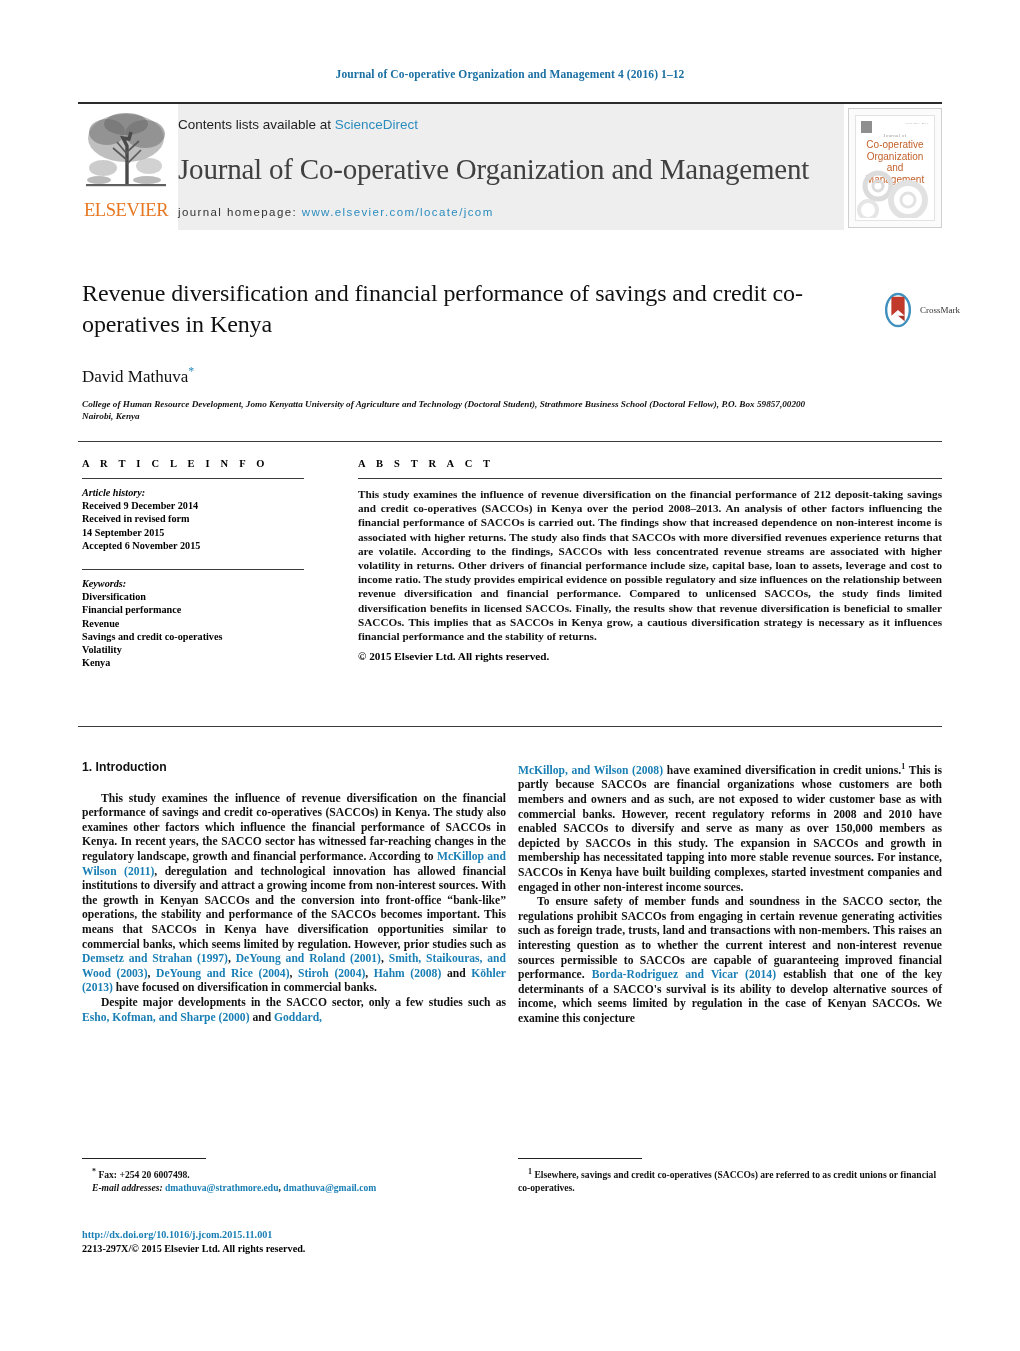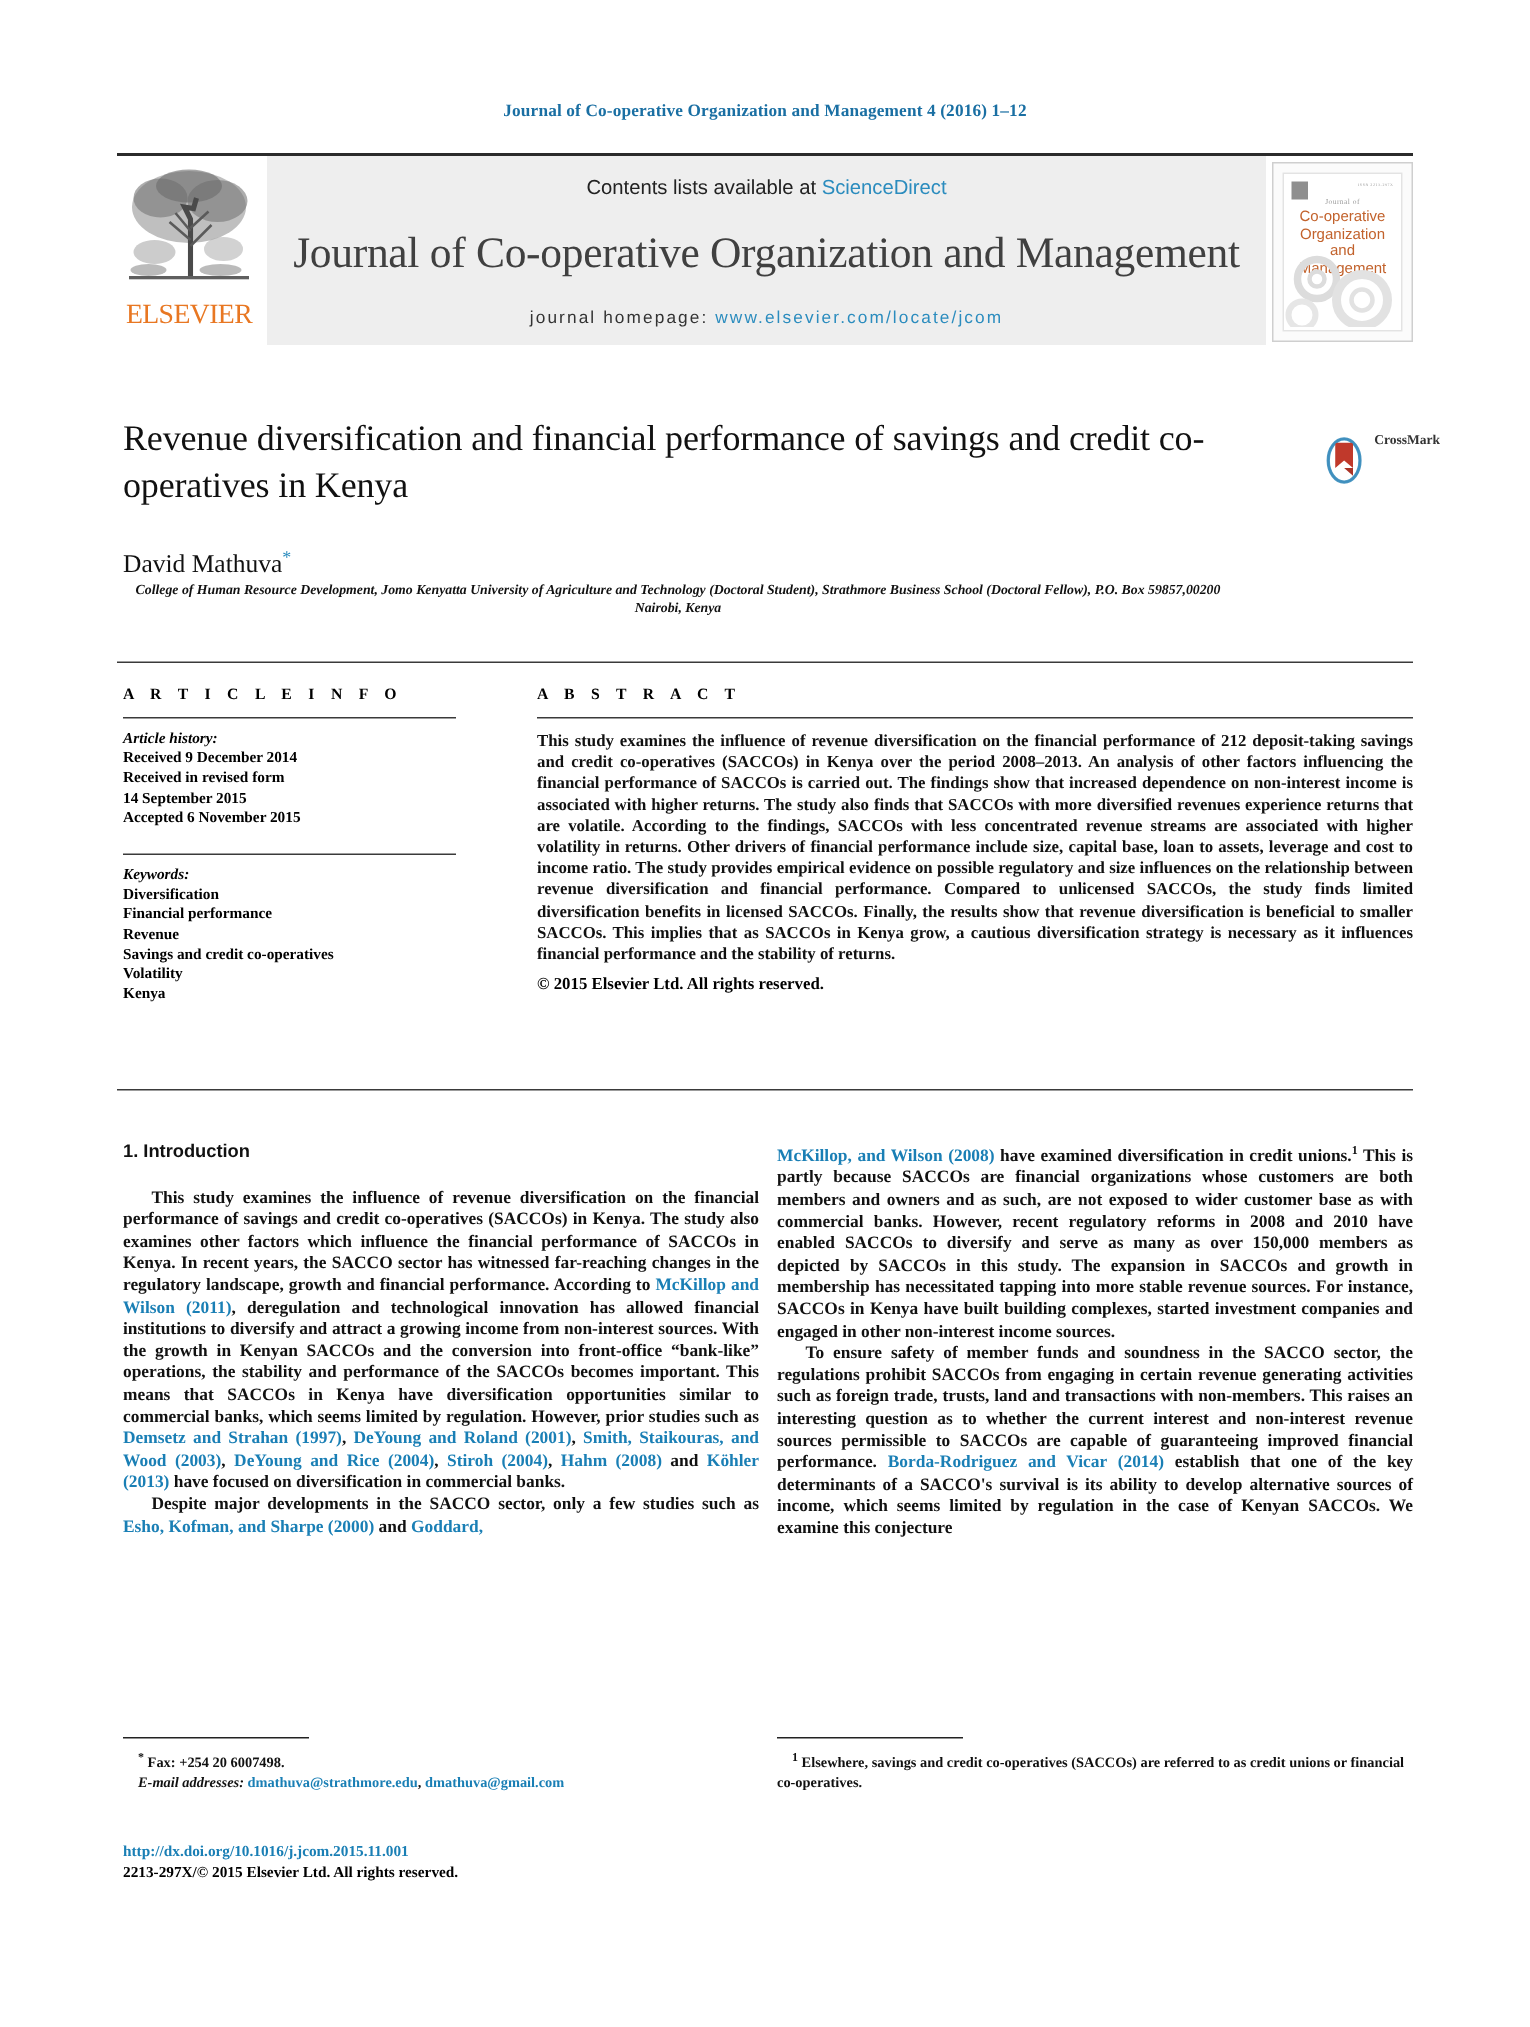--- a/index.html
+++ b/index.html
@@ -64,21 +64,21 @@
     font-weight: 400;
   }
   .masthead-center {
     flex: 1 1 auto;
     background: #eeeeee;
     margin-left: 4px;
     margin-right: 4px;
     display: flex;
     flex-direction: column;
     justify-content: space-between;
-    align-items: center;
+    align-items: flex-start;
     padding: 13px 0 12px 0;
   }
   .contents-line {
     font-family: "Liberation Sans", sans-serif;
     font-size: 13.5px;
     color: #222;
   }
   .contents-line .sd {
     color: #2b8cbe;
   }
@@ -168,38 +168,38 @@
     margin-top: 24px;
     font-size: 17px;
     color: #111;
   }
   .authors .star {
     color: #2b8cbe;
     font-size: 12px;
     vertical-align: super;
   }
   .affiliation {
+    margin-top: 11px;
     font-size: 9.2px;
     line-height: 12.4px;
     font-style: italic;
     color: #111;
     font-weight: bold;
     width: 740px;
-    text-align: center;
   }
 
   .crossmark {
     position: absolute;
     top: 288px;
     left: 880px;
     width: 80px;
     height: 44px;
     display: flex;
+    align-items: center;
     gap: 4px;
-    font-weight: bold;
   }
   .crossmark-label {
     font-size: 9px;
     color: #333;
     font-family: "Liberation Serif", serif;
   }
 
   
   .rule-main {
     position: absolute;

